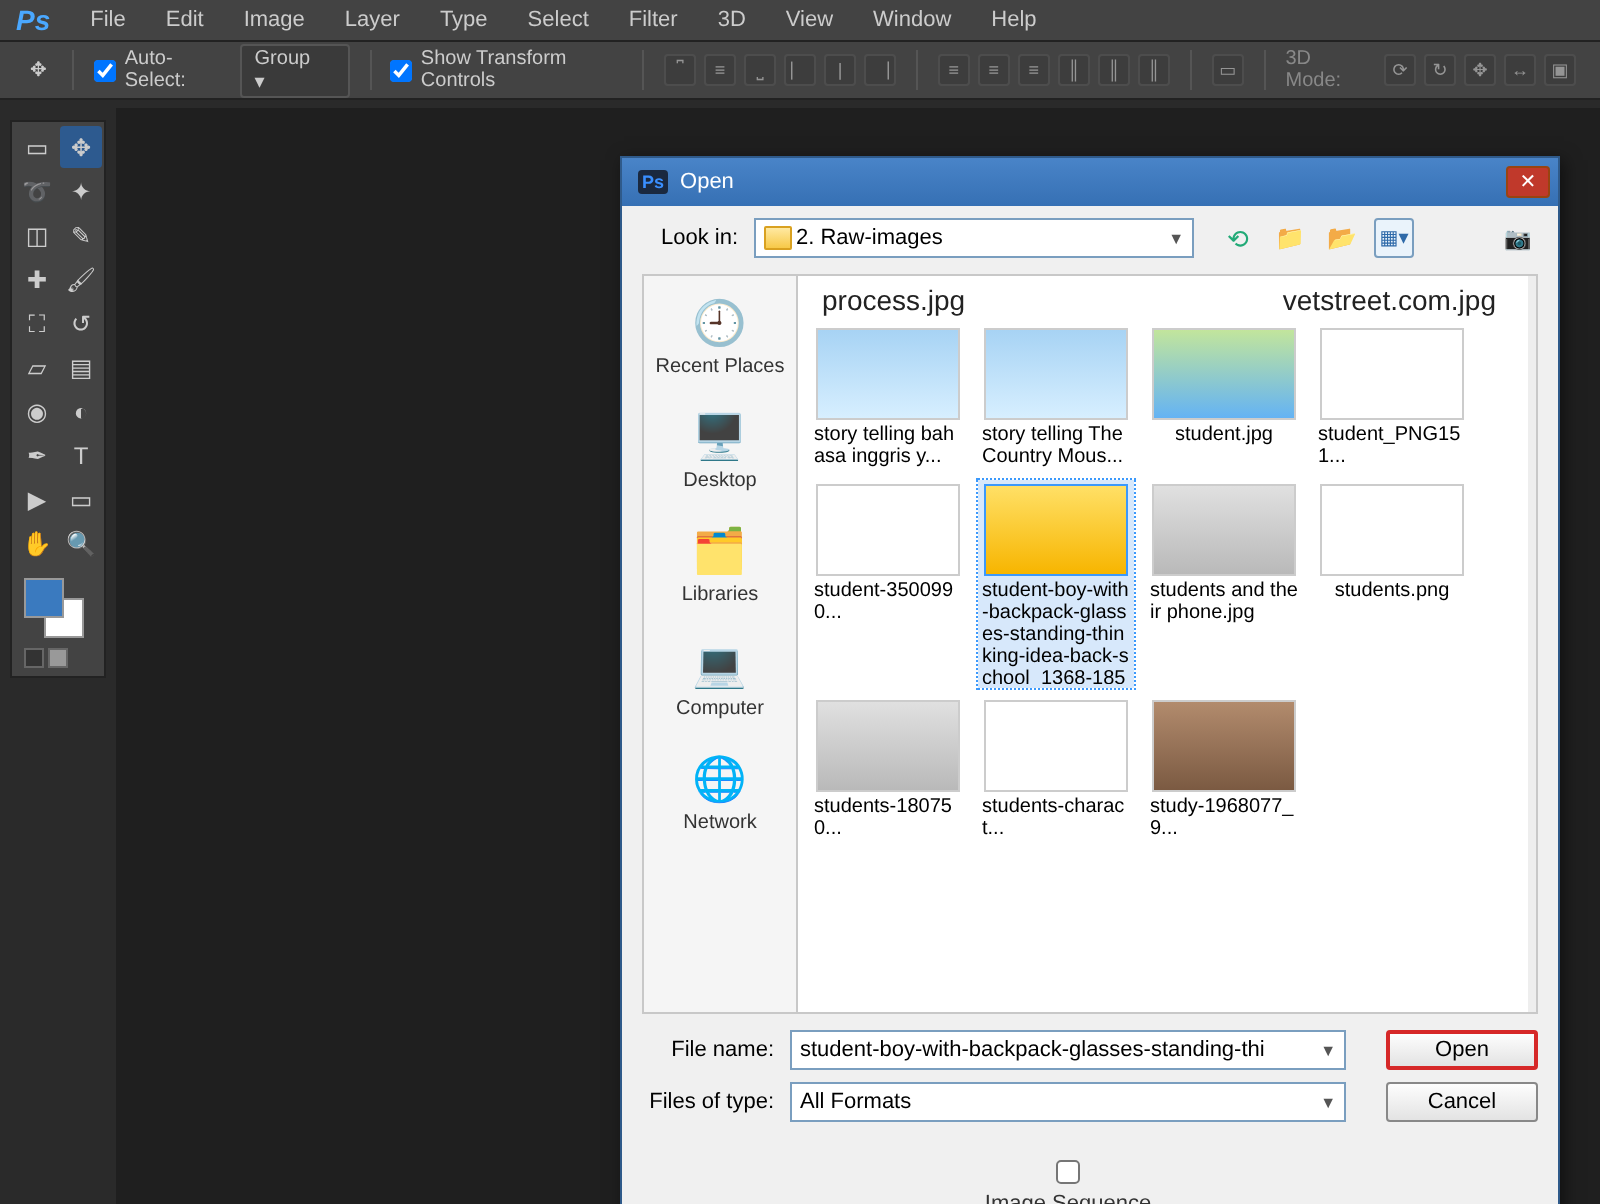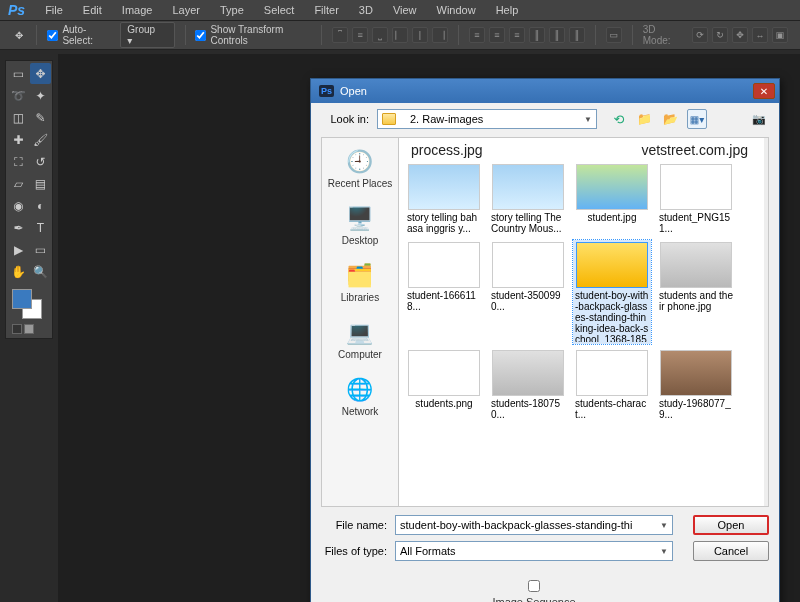--- a/index.html
+++ b/index.html
@@ -37,21 +37,21 @@
 
 .dialog { position: absolute; left: 310px; top: 78px; width: 470px; background: #f0f0f0; border: 1px solid #2f5a8a; box-shadow: 2px 2px 8px rgba(0,0,0,.5); font-size: 11px; }
 .titlebar { height: 24px; background: linear-gradient(#4984c8,#3670b4); display: flex; align-items: center; justify-content: space-between; padding: 0 4px; color: #fff; }
 .titlebar-left { display: flex; align-items: center; gap: 6px; padding-left: 4px; }
 .titlebar-left .ps-sm { background:#1a2940; color:#3a8fff; font-size:9px; font-weight:bold; padding:1px 2px; border-radius:2px; }
 .closebtn { width: 22px; height: 16px; background: #c0392b; color:#fff; border:1px solid #941; display:flex; align-items:center; justify-content:center; font-size:10px; border-radius:2px; cursor:pointer; }
 
 .dlg-body { padding: 6px 10px 10px 10px; }
 .lookin-row { display: flex; align-items: center; gap: 8px; margin-bottom: 8px; }
 .lookin-row .lbl { width: 68px; text-align: right; }
-.dropdown { flex: 0 0 220px; height: 20px; border: 1px solid #7a9ebf; background: #fff; display: flex; align-items: center; padding: 0 4px; gap: 14px; font-size: 11px; position:relative; }
+.dropdown { flex: 0 0 220px; height: 20px; border: 1px solid #7a9ebf; background: #fff; display: flex; align-items: center; padding: 0 4px; gap: 2px; font-size: 11px; position:relative; }
 .dropdown .arrow { margin-left: auto; font-size: 8px; color: #555; }
 .folder-ico { width: 14px; height: 12px; background: linear-gradient(#ffe9a2,#f7c948); border: 1px solid #d9a120; border-radius: 1px; }
 .nav-icons { display: flex; gap: 6px; align-items:center; margin-left:4px; }
 .nav-btn { width: 20px; height: 20px; display:flex; align-items:center; justify-content:center; border:1px solid transparent; border-radius:2px; cursor:pointer; }
 .view-btn { border:1px solid #7a9ebf; background:#eaf3fb; color:#2f6aa9; font-size:10px; padding:1px 2px; display:flex; align-items:center; }
 
 .dlg-main { display: flex; height: 370px; }
 .places { width: 78px; border: 1px solid #c8c8c8; background: #f5f5f5; display: flex; flex-direction: column; align-items: center; padding-top: 6px; gap: 8px; }
 .place { display: flex; flex-direction: column; align-items: center; gap: 2px; cursor: pointer; padding: 4px 2px; width: 100%; font-size: 10px; color: #333; }
 .place .ico { width: 32px; height: 28px; display:flex; align-items:center; justify-content:center; font-size:22px; }
@@ -258,24 +258,20 @@
             <div class="file-item">
               <div class="thumb th-grass"></div>
               <div class="cap">student.jpg</div>
             </div>
             <div class="file-item">
               <div class="thumb th-white"></div>
               <div class="cap">student_PNG151...</div>
             </div>
             <div class="file-item">
               <div class="thumb th-white"></div>
-              <div class="cap">student-1666118...</div>
-            </div>
-            <div class="file-item">
-              <div class="thumb th-white"></div>
               <div class="cap">student-3500990...</div>
             </div>
             <div class="file-item selected">
               <div class="thumb th-yellow"></div>
               <div class="cap">student-boy-with-backpack-glasses-standing-thinking-idea-back-school_1368-18584.jpg</div>
             </div>
             <div class="file-item">
               <div class="thumb th-ppl"></div>
               <div class="cap">students and their phone.jpg</div>
             </div>

